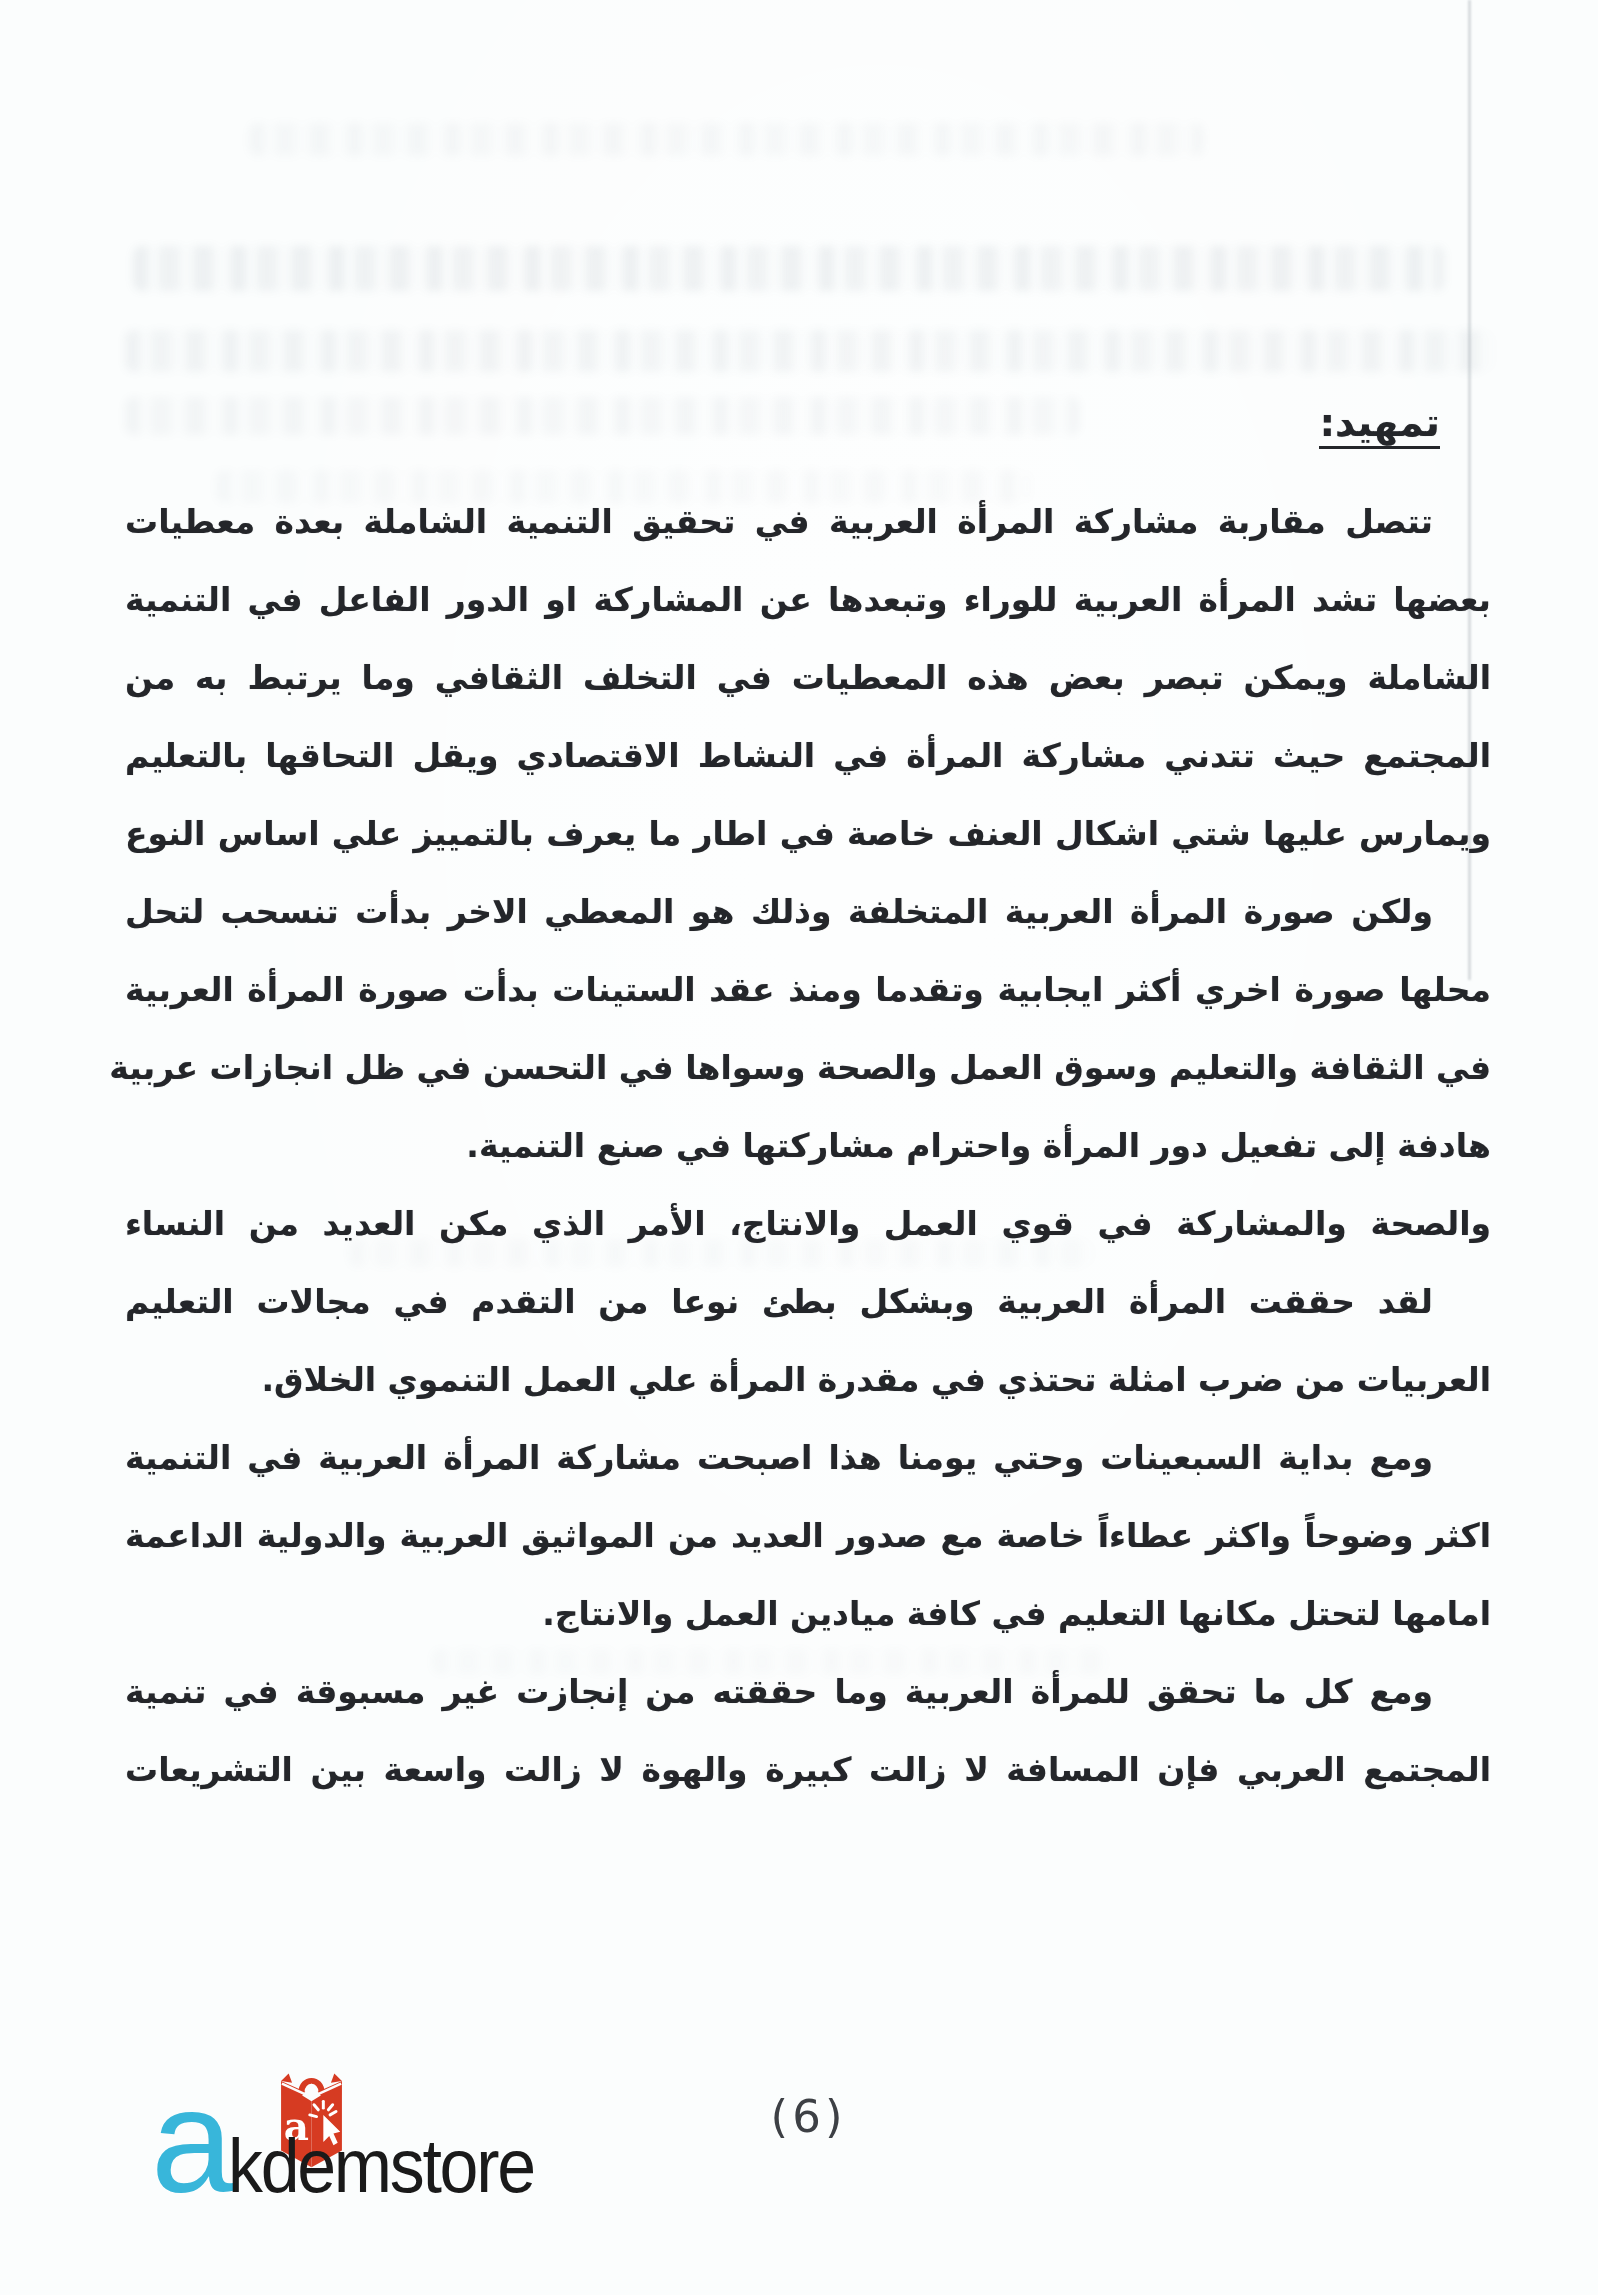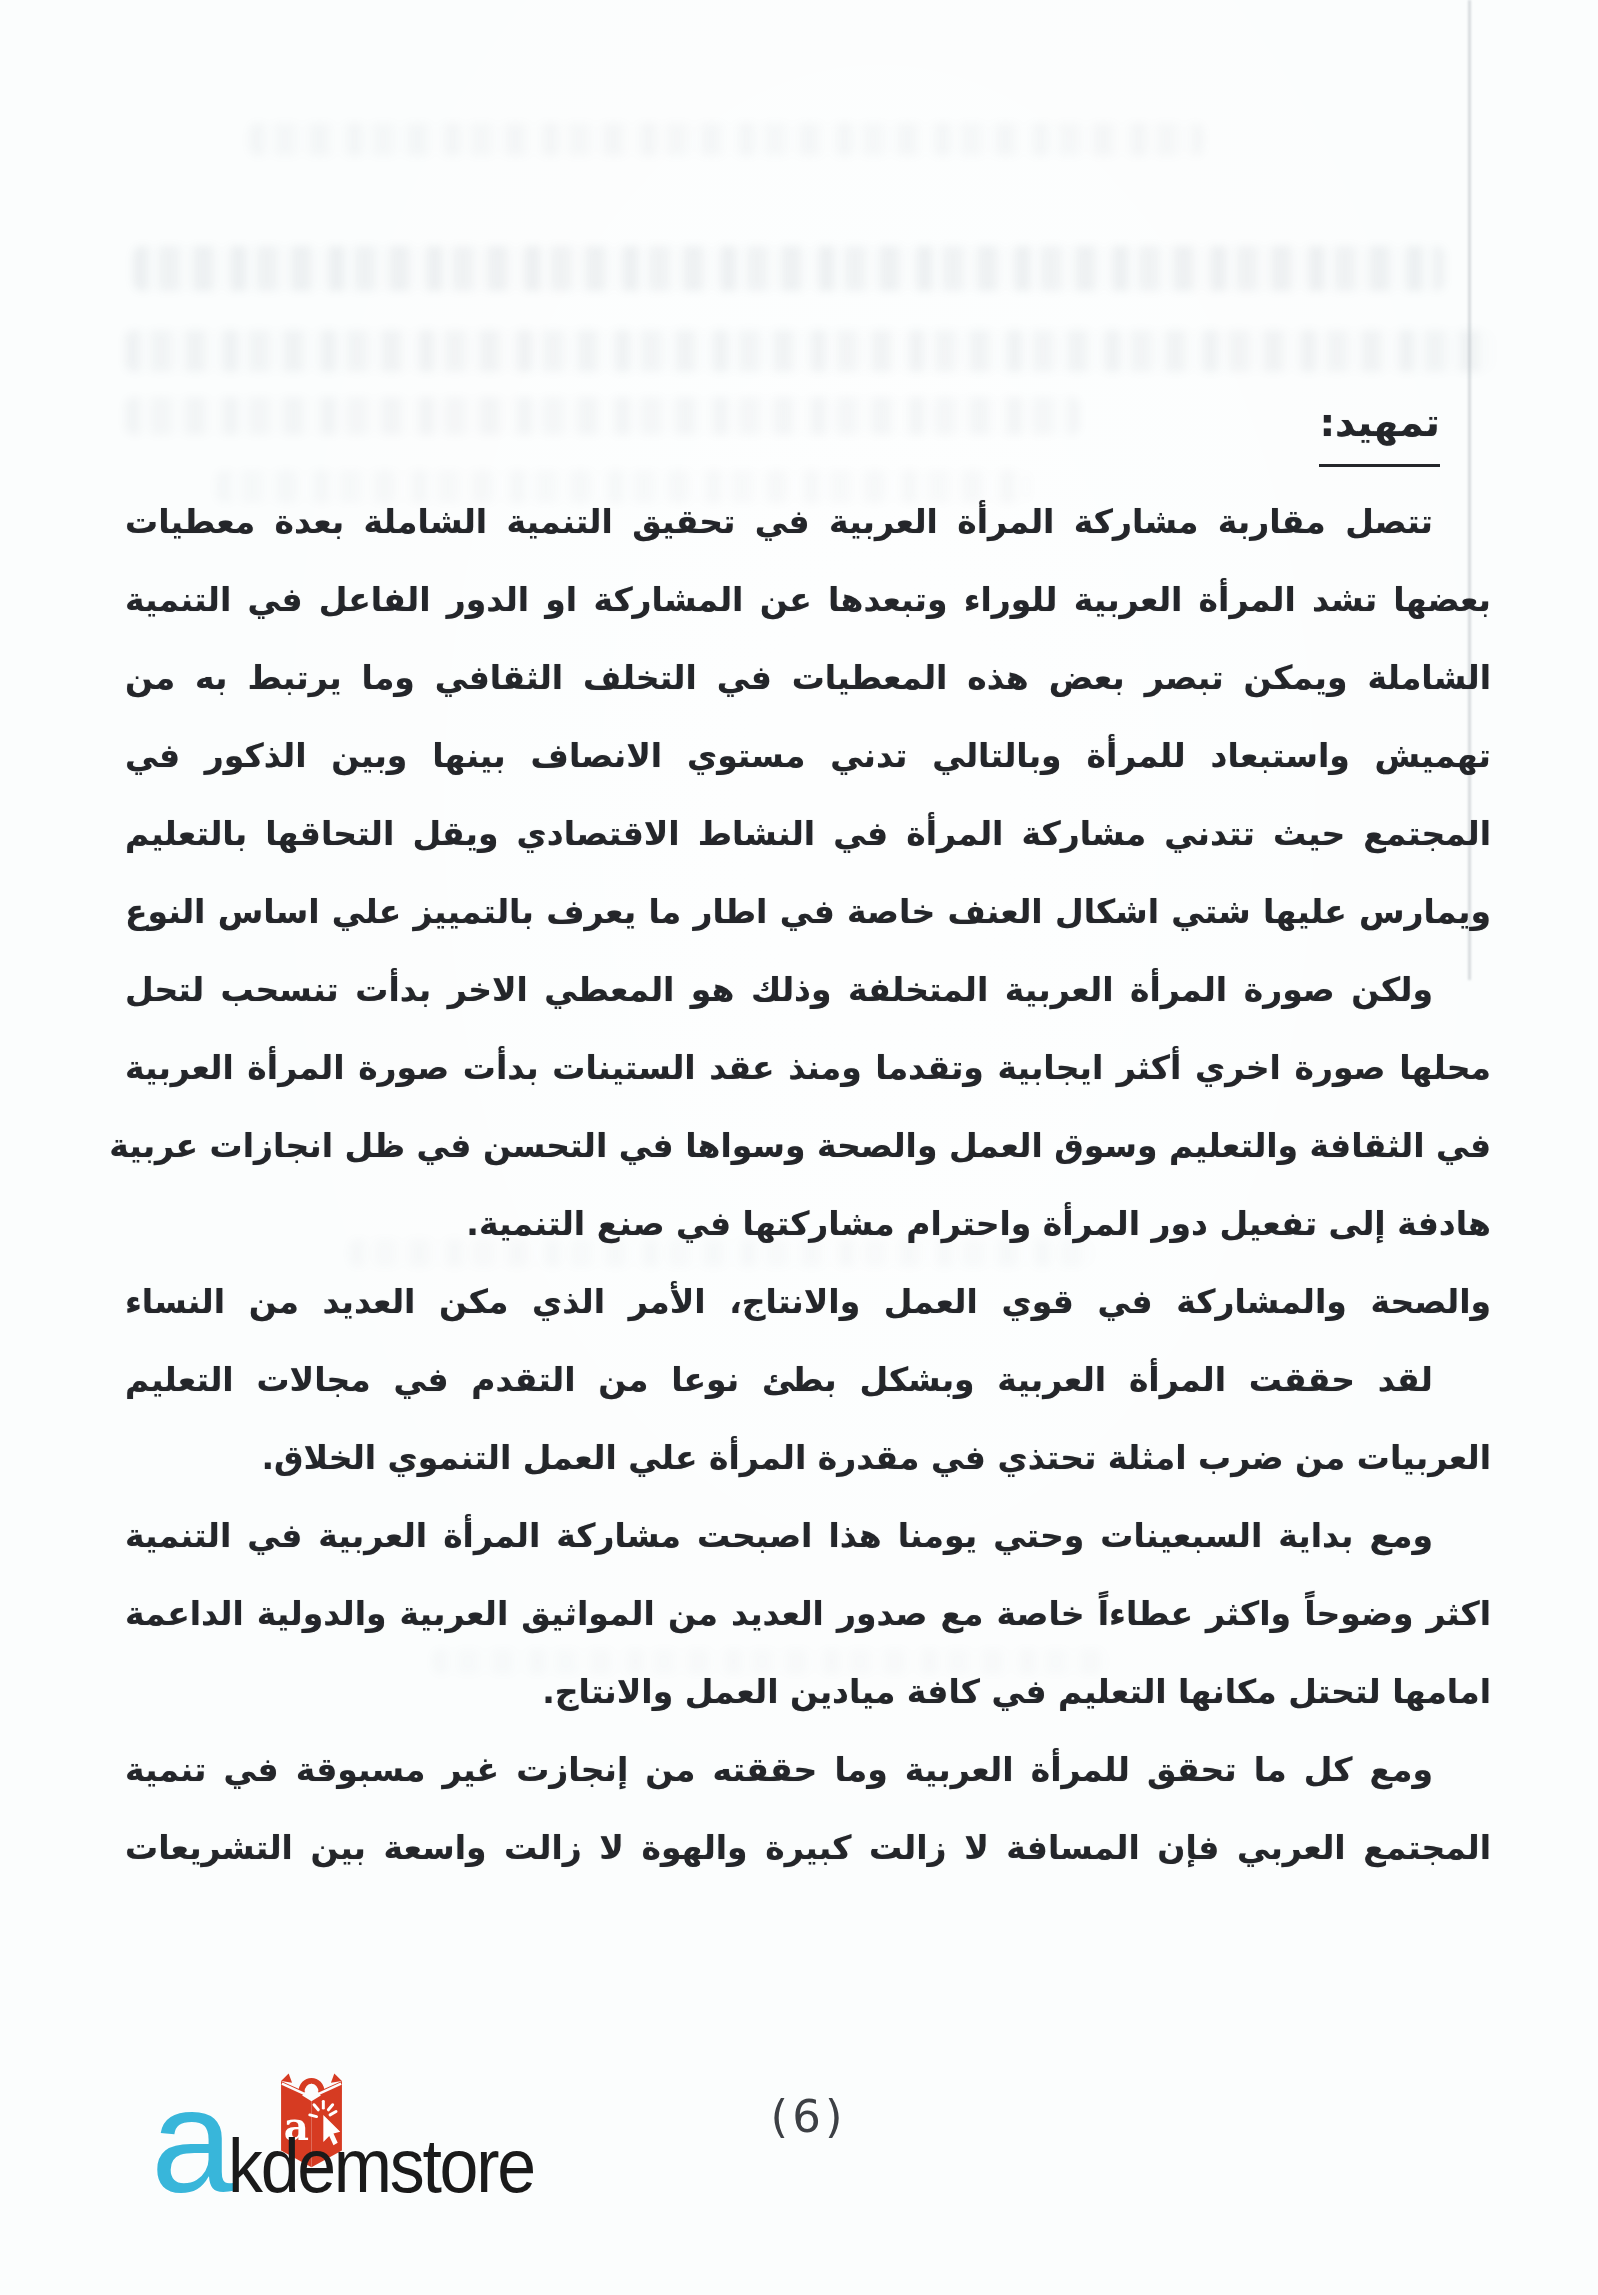--- a/index.html
+++ b/index.html
@@ -32,21 +32,21 @@
   .scan-edge{
     position:absolute;left:1468px;top:0;width:2.5px;height:980px;
     background:rgba(140,150,158,.32);filter:blur(0.8px);pointer-events:none;
   }
   
   .heading-row{position:absolute;top:400px;left:125px;width:1366px;text-align:right;
     direction:rtl;padding-right:0;}
   .heading{
     display:inline-block;margin-right:51px;
     font-size:39px;font-weight:700;color:#24262a;
-    border-bottom:3.3px solid #24262a;padding-bottom:19px;
+    border-bottom:3.3px solid #24262a;padding-bottom:1px;
     text-shadow:0 0 0.8px rgba(36,38,42,.45);
   }
   
   .body-text{
     position:absolute;top:483px;left:125px;width:1366px;
     direction:rtl;color:#24262a;
   }
   .line{
     height:78px;line-height:78px;
     font-size:33px;font-weight:700;
@@ -92,21 +92,20 @@
   <div class="scan-edge"></div>
 
   <div class="heading-row">
     <span class="heading">تمهيد:</span>
   </div>
 
   <div class="body-text" id="body-lines">
       <div class="line indent">تتصل مقاربة مشاركة المرأة العربية في تحقيق التنمية الشاملة بعدة معطيات</div>
       <div class="line">بعضها تشد المرأة العربية للوراء وتبعدها عن المشاركة او الدور الفاعل في التنمية</div>
       <div class="line">الشاملة ويمكن تبصر بعض هذه المعطيات في التخلف الثقافي وما يرتبط به من</div>
-      <div class="line">تهميش واستبعاد للمرأة وبالتالي تدني مستوي الانصاف بينها وبين الذكور في</div>
       <div class="line">المجتمع حيث تتدني مشاركة المرأة في النشاط الاقتصادي ويقل التحاقها بالتعليم</div>
       <div class="line">ويمارس عليها شتي اشكال العنف خاصة في اطار ما يعرف بالتمييز علي اساس النوع</div>
       <div class="line indent">ولكن صورة المرأة العربية المتخلفة وذلك هو المعطي الاخر بدأت تنسحب لتحل</div>
       <div class="line">محلها صورة اخري أكثر ايجابية وتقدما ومنذ عقد الستينات بدأت صورة المرأة العربية</div>
       <div class="line">في الثقافة والتعليم وسوق العمل والصحة وسواها في التحسن في ظل انجازات عربية</div>
       <div class="line end">هادفة إلى تفعيل دور المرأة واحترام مشاركتها في صنع التنمية.</div>
       <div class="line">والصحة والمشاركة في قوي العمل والانتاج، الأمر الذي مكن العديد من النساء</div>
       <div class="line indent">لقد حققت المرأة العربية وبشكل بطئ نوعا من التقدم في مجالات التعليم</div>
       <div class="line end">العربيات من ضرب امثلة تحتذي في مقدرة المرأة علي العمل التنموي الخلاق.</div>
       <div class="line indent">ومع بداية السبعينات وحتي يومنا هذا اصبحت مشاركة المرأة العربية في التنمية</div>

